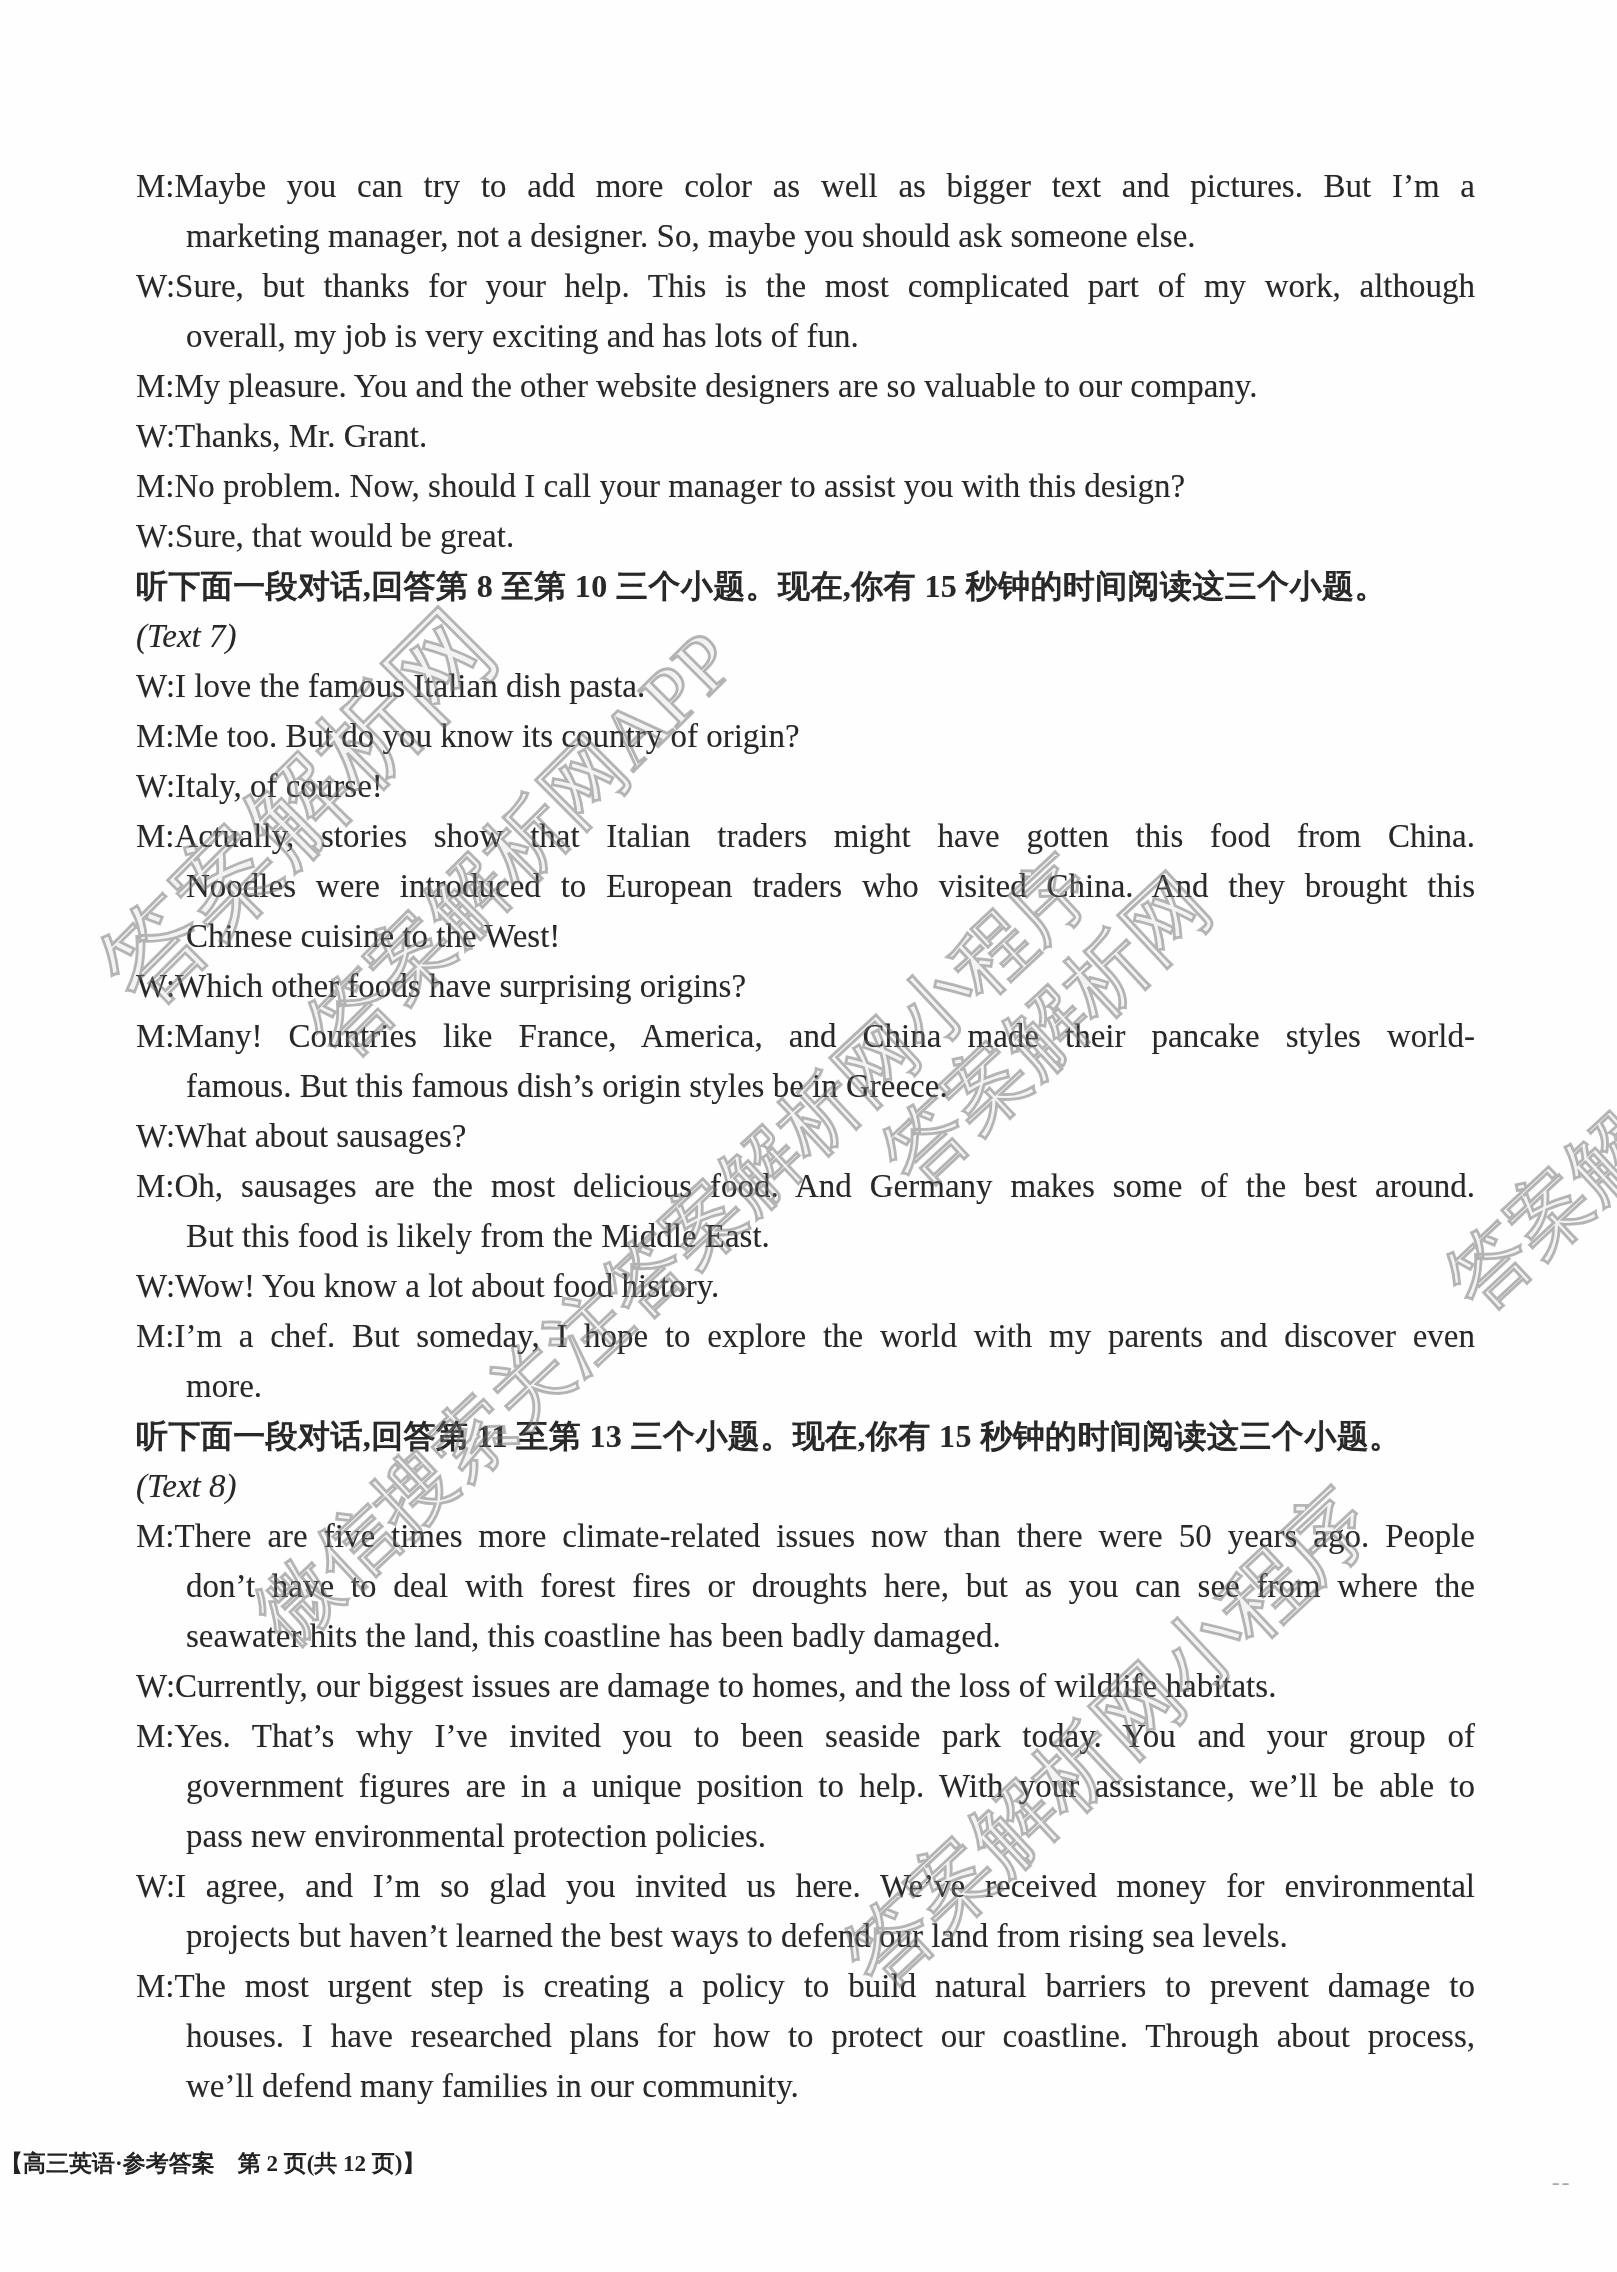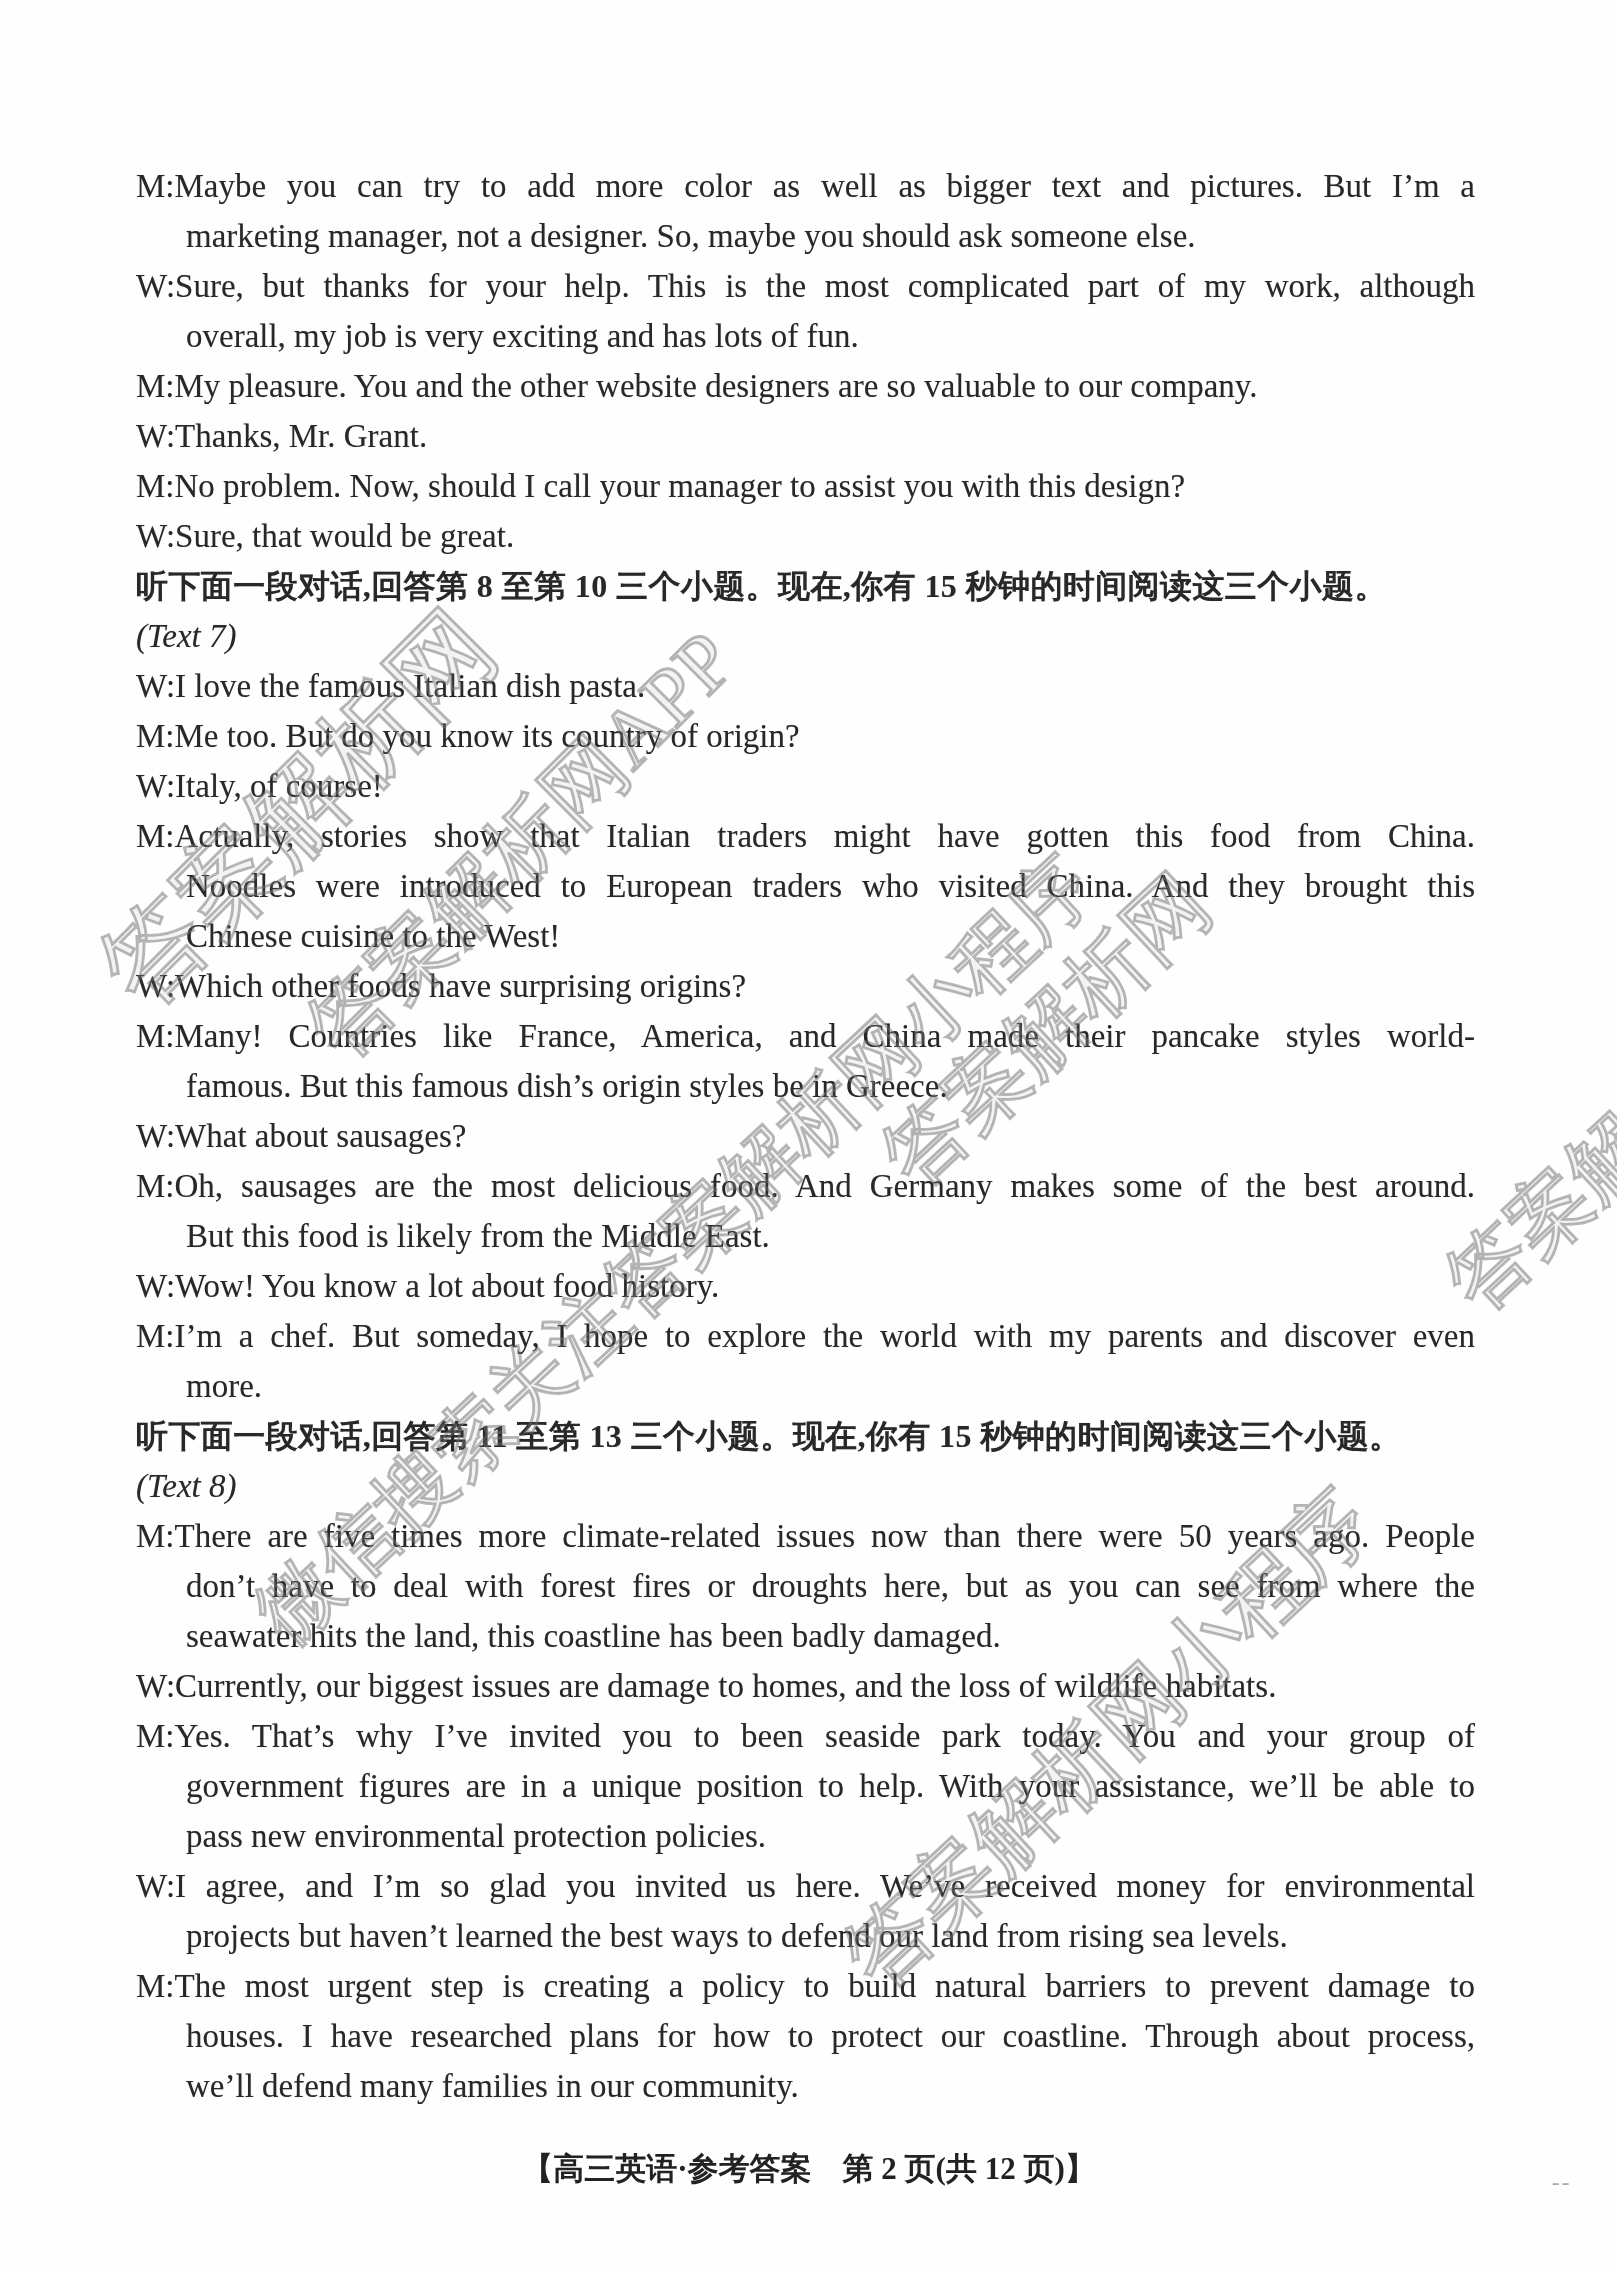--- a/index.html
+++ b/index.html
@@ -48,22 +48,21 @@
   }
   .wm1{left:299px; top:809px; font-size:101px; transform:translate(-50%,-50%) rotate(-45deg);}
   .wm2{left:522px; top:845px; font-size:82px; transform:translate(-50%,-50%) rotate(-45deg);}
   .wm3{left:1047px;top:1031px; font-size:82px; transform:translate(-50%,-50%) rotate(-43deg);}
   .wm4{left:675px; top:1250px; font-size:79px;  transform:translate(-50%,-50%) rotate(-43deg);}
   .wm5{left:1108px;top:1739px; font-size:85px; transform:translate(-50%,-50%) rotate(-43deg);}
   .wm6{left:1609px;top:1157px; font-size:81px; transform:translate(-50%,-50%) rotate(-43deg);}
   .footer{
     position:absolute;
     left:0;top:2148px;width:100%;
-    text-align:center;
-    font-size:31px;
+    font-size:23px;
     font-weight:bold;
     color:#222;
   }
   .side-mark{
     position:absolute;
     right:47px;top:2169px;
     font-size:24px;
     font-weight:normal;
     color:#aaa;
     letter-spacing:1.6px;

